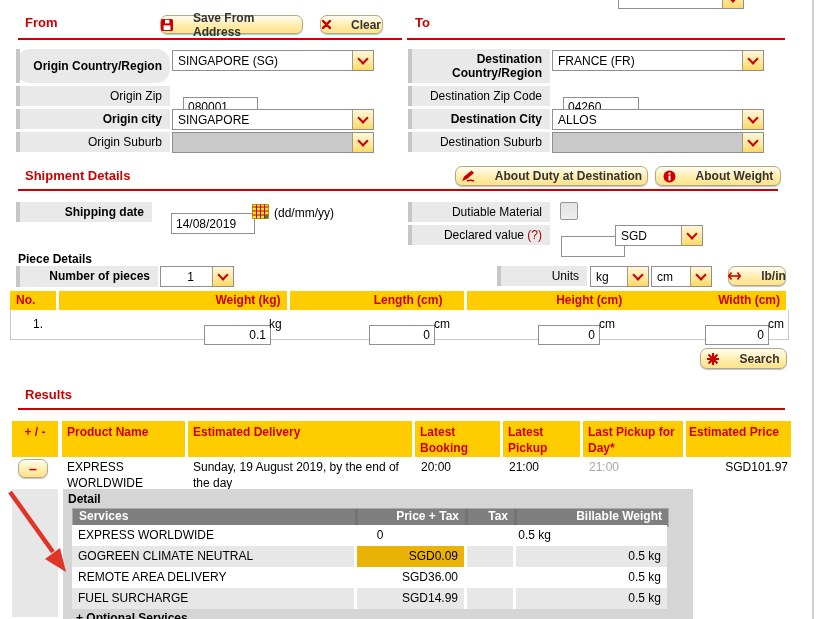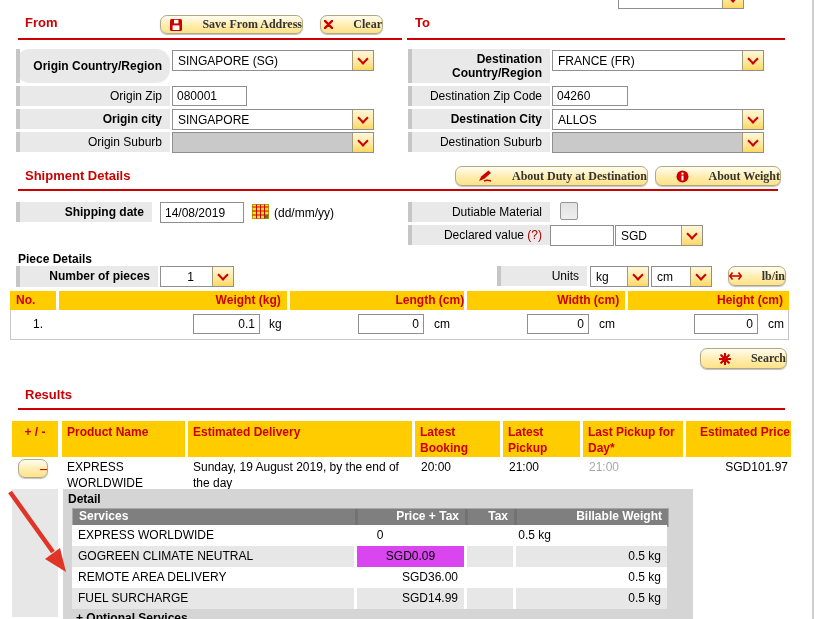--- a/index.html
+++ b/index.html
@@ -7,35 +7,35 @@
           font-family:"Liberation Sans",sans-serif;color:#000;}
   .abs{position:absolute;box-sizing:border-box;}
   .sec-title{color:#c00;font-weight:bold;font-size:13px;}
   .redline{background:#c00;height:2px;}
   .label-cell{position:absolute;box-sizing:border-box;background:#e9e9e9;
               display:flex;align-items:center;justify-content:flex-end;text-align:right;
               font-size:12px;line-height:1.2;padding-right:8px;padding-left:10px;}
   .label-cell::before{content:"";position:absolute;left:0;top:0;bottom:0;width:4px;background:#c6c6c6;}
   .b{font-weight:bold;}
   .inp{position:absolute;box-sizing:border-box;border:1px solid #8f8f8f;background:#fff;
-       font-family:inherit;font-size:12px;padding:0 4px;margin:0;}
+       font-family:inherit;font-size:12px;padding:0 4px;margin:11px;}
   .inp.num{text-align:right;}
   .sel{position:absolute;box-sizing:border-box;border:1px solid #8f8f8f;background:#fff;
        font-size:12px;display:flex;align-items:center;padding-left:5px;cursor:pointer;}
   .sel.disabled{background:#c9c9c9;}
   .sel-btn{position:absolute;right:0;top:0;bottom:0;width:20px;
            background:linear-gradient(#fff7d7,#ffe9a4 55%,#fdd860);border-left:1px solid #a59c77;
            display:flex;align-items:center;justify-content:center;}
   .chev{width:6px;height:6px;border-right:2px solid #c00;border-bottom:2px solid #c00;
         transform:rotate(45deg);margin-top:-3px;}
   .ybtn{position:absolute;box-sizing:border-box;cursor:pointer;
         background:linear-gradient(#fffdf2,#ffedad 55%,#fee289);
         border:1px solid #b1a884;border-radius:7px;box-shadow:0 1px 1px rgba(0,0,0,.25);
-        display:flex;align-items:center;justify-content:flex-end;gap:20px;
-        font-size:12px;font-weight:bold;color:#333;font-family:Liberation Serif, serif;}
+        display:flex;align-items:center;justify-content:center;gap:20px;
+        font-size:12px;font-weight:bold;color:#333;}
   .unit{position:absolute;font-size:12px;}
   .yhead{display:flex;position:absolute;}
   .yhead .hc{background:#fc0;color:#c00;font-weight:bold;font-size:12px;box-sizing:border-box;}
   .checkbox{position:absolute;box-sizing:border-box;border:1px solid #979797;border-radius:2px;
             background:linear-gradient(#e2e2e2,#efefef);cursor:pointer;}
   .gray-txt{color:#a8a8a8;}
   .dtbl-row{display:flex;position:absolute;font-size:12px;}
   .dtbl-row .dc{box-sizing:border-box;line-height:21px;padding:0 6px;white-space:nowrap;overflow:hidden;}
 </style>
 </head>
@@ -204,23 +204,23 @@
           <path d="M3.5 0.5 L0.8 4 L3.5 7.5 M9.5 0.5 L12.2 4 L9.5 7.5" fill="none" stroke="#c00" stroke-width="1.6"></path>
           <path d="M1 4 H12" stroke="#c00" stroke-width="1.6"></path>
         </svg>
     </span>
     <span>lb/in</span>
   </div>
 
   <div class="yhead" style="left:10px;top:291px;width:779px;height:19px;background:#fff;">
     <div class="hc" style="width:47px;margin-right:3px;line-height:19px;padding-left:6px;">No.</div>
     <div class="hc" style="width:232px;margin-right:3px;line-height:19px;text-align:right;padding-right:6px;">Weight (kg)</div>
-    <div class="hc" style="width:178px;margin-right:3px;line-height:19px;text-align:right;padding-right:0;">Length (cm)</div>
+    <div class="hc" style="width:178px;margin-right:3px;line-height:19px;text-align:right;padding-right:22px;">Length (cm)</div>
+    <div class="hc" style="width:164px;line-height:19px;text-align:right;padding-right:6px;">Height (cm)</div>
     <div class="hc" style="width:161px;margin-right:3px;line-height:19px;text-align:right;padding-right:6px;">Width (cm)</div>
-    <div class="hc" style="width:164px;line-height:19px;text-align:right;padding-right:6px;">Height (cm)</div>
   </div>
   <div class="abs" style="left:10px;top:310px;width:779px;height:30px;background:#fff;border:1px solid #c9c9c9;border-top:none;">
     <span class="unit" style="left:22px;top:7px;">1.</span>
     <input class="inp num" style="left: 182px; top: 4px; width: 67px; height: 20px;" value="0.1">
     <span class="unit" style="left:258px;top:7px;">kg</span>
     <input class="inp num" style="left: 347px; top: 4px; width: 66px; height: 20px;" value="0">
     <span class="unit" style="left:423px;top:7px;">cm</span>
     <input class="inp num" style="left: 516px; top: 4px; width: 62px; height: 20px;" value="0">
     <span class="unit" style="left:588px;top:7px;">cm</span>
     <input class="inp num" style="left: 683px; top: 4px; width: 64px; height: 20px;" value="0">
@@ -239,21 +239,21 @@
   <div class="abs sec-title" style="left:25px;top:387px;">Results</div>
   <div class="abs redline" style="left:18px;top:408px;width:767px;"></div>
 
   <div class="yhead" style="left:12px;top:421px;width:779px;height:36px;background:#fff;">
     <div class="hc" style="width:46px;margin-right:4px;padding-top:4px;text-align:center;">+ / -</div>
     <div class="hc" style="width:123px;margin-right:3px;padding:4px 0 0 5px;">Product Name</div>
     <div class="hc" style="width:224px;margin-right:3px;padding:4px 0 0 5px;">Estimated Delivery</div>
     <div class="hc" style="width:85px;margin-right:3px;padding:4px 6px 0 5px;line-height:1.3;">Latest Booking</div>
     <div class="hc" style="width:77px;margin-right:3px;padding:4px 6px 0 5px;line-height:1.3;">Latest Pickup</div>
     <div class="hc" style="width:100px;margin-right:3px;padding:4px 6px 0 5px;line-height:1.3;">Last Pickup for Day*</div>
-    <div class="hc" style="width:105px;padding:4px 1px 0 0;text-align:right;">Estimated Price</div>
+    <div class="hc" style="width:105px;padding:4px 12px 0 0;text-align:right;">Estimated Price</div>
   </div>
 
   <div class="abs" style="left:12px;top:457px;width:779px;height:32px;background:#fff;font-size:12px;">
     <div class="ybtn" style="left:6px;top:2px;width:30px;height:19px;color:#c00;font-size:14px;line-height:1;">
         <span>–</span>
       </div>
     <div class="abs" style="left:55px;top:3px;width:115px;line-height:1.3;">EXPRESS WORLDWIDE</div>
     <div class="abs" style="left:181px;top:3px;width:218px;line-height:1.3;">Sunday, 19 August 2019, by the end of the day</div>
     <div class="abs" style="left:409px;top:3px;">20:00</div>
     <div class="abs" style="left:497px;top:3px;">21:00</div>
@@ -272,21 +272,21 @@
       <div class="dc" style="width:151px;background:#7f7f7f;color:#fff;font-weight:bold;line-height:15px;text-align:right;">Billable Weight</div>
     </div>
 
     <div class="dtbl-row" style="left:9px;top:36px;width:595px;height:21px;background:#fff;">
       <div class="dc" style="width:282px;margin-right:3px;">EXPRESS WORLDWIDE</div>
       <div class="dc" style="width:46px;margin-right:3px;text-align:center;">0</div>
       <div class="dc" style="width:151px;text-align:right;">0.5 kg</div>
     </div>
     <div class="dtbl-row" style="left:9px;top:57px;width:595px;height:21px;background:#fff;">
       <div class="dc" style="width:282px;margin-right:3px;background:#e7e7e7;">GOGREEN CLIMATE NEUTRAL</div>
-      <div class="dc" style="width:107px;margin-right:3px;background:#d946ef;text-align:center;">SGD0.09</div>
+      <div class="dc" style="width:107px;margin-right:3px;background:#eab308;text-align:right;">SGD0.09</div>
       <div class="dc" style="width:46px;margin-right:3px;background:#e7e7e7;text-align:center;"></div>
       <div class="dc" style="width:151px;background:#e7e7e7;text-align:right;">0.5 kg</div>
     </div>
     <div class="dtbl-row" style="left:9px;top:78px;width:595px;height:21px;background:#fff;">
       <div class="dc" style="width:282px;margin-right:3px;">REMOTE AREA DELIVERY</div>
       <div class="dc" style="width:107px;margin-right:3px;text-align:right;">SGD36.00</div>
       <div class="dc" style="width:46px;margin-right:3px;text-align:center;"></div>
       <div class="dc" style="width:151px;text-align:right;">0.5 kg</div>
     </div>
     <div class="dtbl-row" style="left:9px;top:99px;width:595px;height:21px;background:#fff;">

